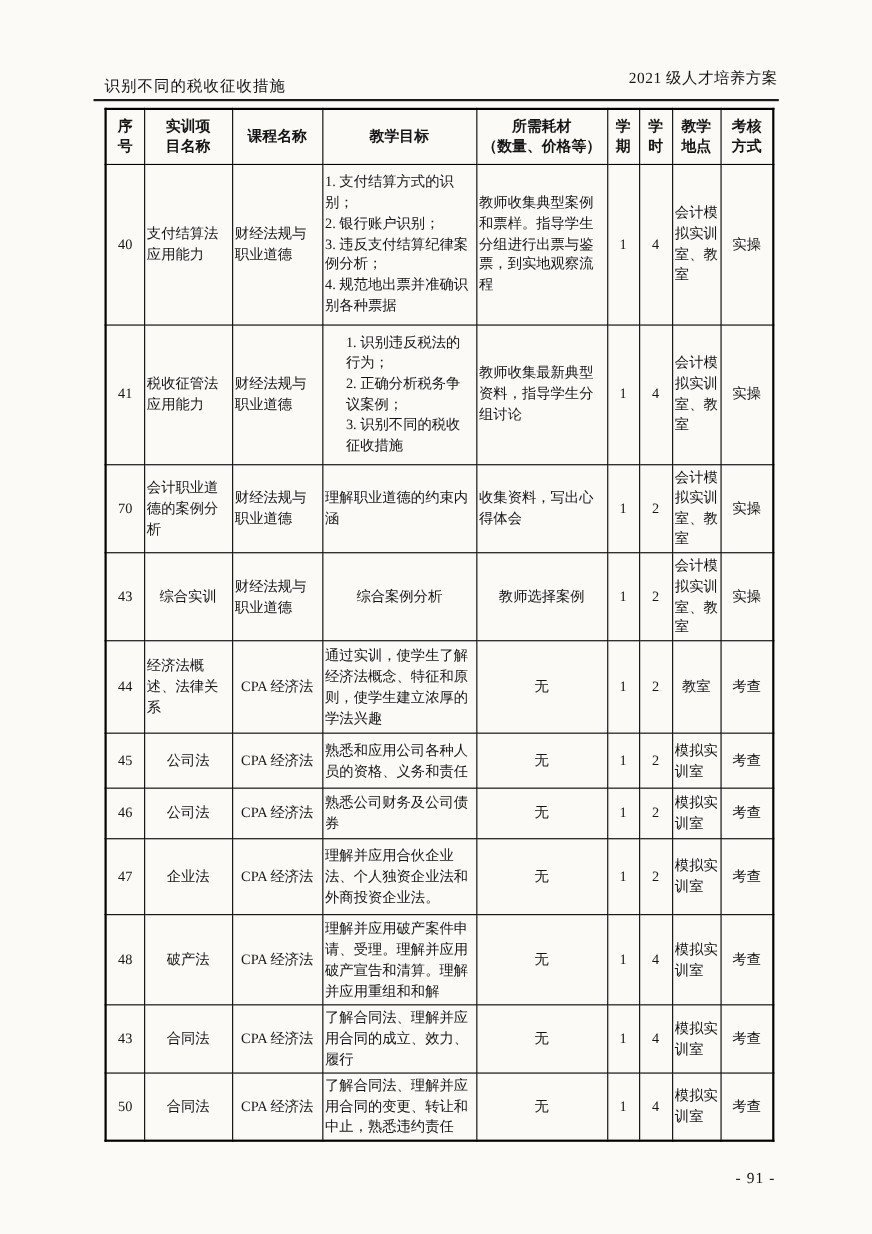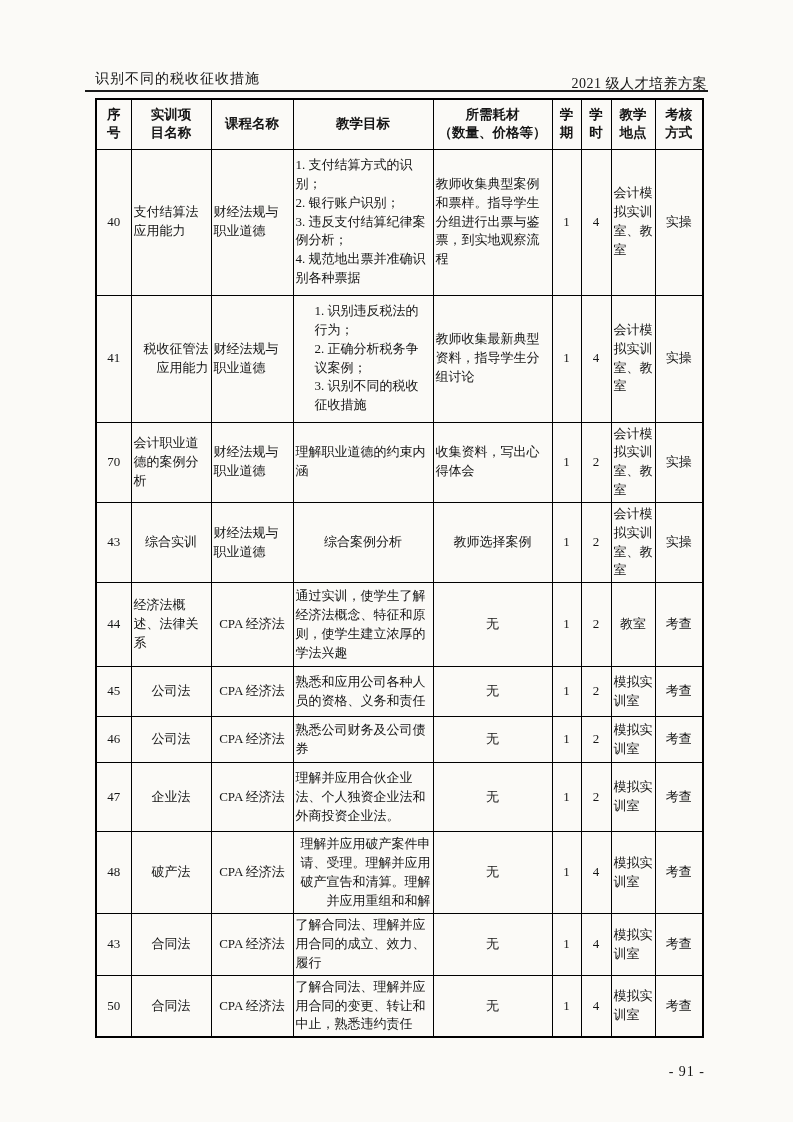--- a/index.html
+++ b/index.html
@@ -17,21 +17,21 @@
     position: absolute;
     left: 95px;
     top: 70px;
     font-size: 14px;
     letter-spacing: 1px;
     white-space: nowrap;
   }
   .doc-header-right {
     position: absolute;
     right: 86px;
-    top: 75px;
+    top: 62px;
     font-size: 14px;
     letter-spacing: 0.5px;
     white-space: nowrap;
   }
   .header-rule {
     position: absolute;
     left: 85px;
     top: 90px;
     width: 623px;
     height: 2px;
@@ -163,21 +163,21 @@
         </td>
         <td>
           <div class="c">实操</div>
         </td>
       </tr>
       <tr>
         <td>
           <div class="c">41</div>
         </td>
         <td class="auto">
-          <div class="c" style="text-align: right;">税收征管法应用能力</div>
+          <div class="c" style="text-align: left;">税收征管法应用能力</div>
         </td>
         <td class="auto">
           <div class="c" style="text-align: left;">财经法规与职业道德</div>
         </td>
         <td class="auto">
           <div class="c" style="text-align: left; margin-left: 19px;">1. 识别违反税法的行为；
 2. 正确分析税务争议案例；
 3. 识别不同的税收征收措施</div>
         </td>
         <td class="auto">
@@ -374,21 +374,21 @@
         <td>
           <div class="c">48</div>
         </td>
         <td class="auto">
           <div class="c">破产法</div>
         </td>
         <td class="auto">
           <div class="c">CPA 经济法</div>
         </td>
         <td class="auto">
-          <div class="c" style="text-align: right;">理解并应用破产案件申请、受理。理解并应用破产宣告和清算。理解并应用重组和和解</div>
+          <div class="c" style="text-align: left;">理解并应用破产案件申请、受理。理解并应用破产宣告和清算。理解并应用重组和和解</div>
         </td>
         <td class="auto">
           <div class="c">无</div>
         </td>
         <td>
           <div class="c">1</div>
         </td>
         <td>
           <div class="c">4</div>
         </td>

